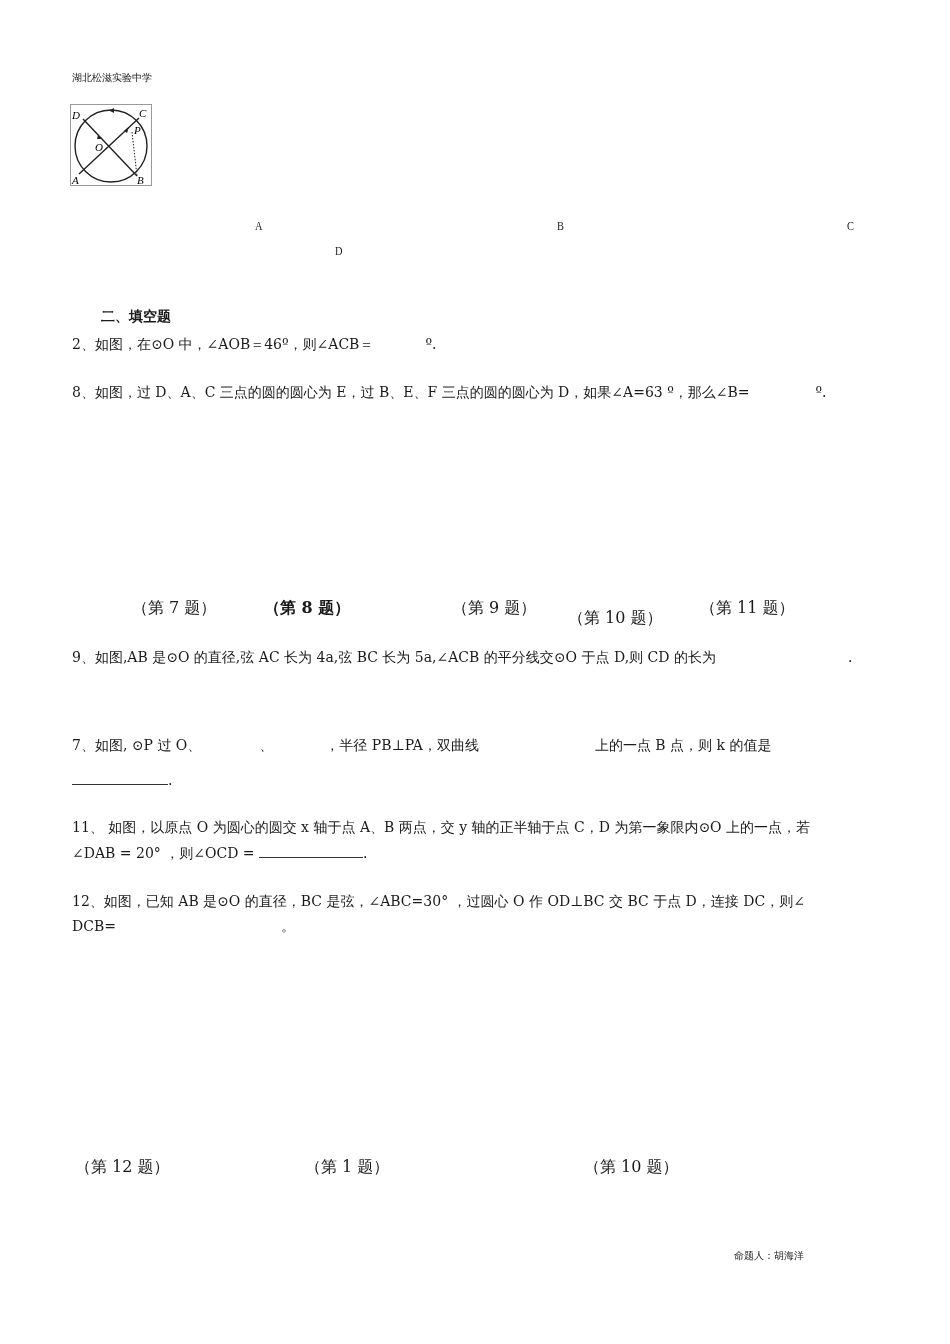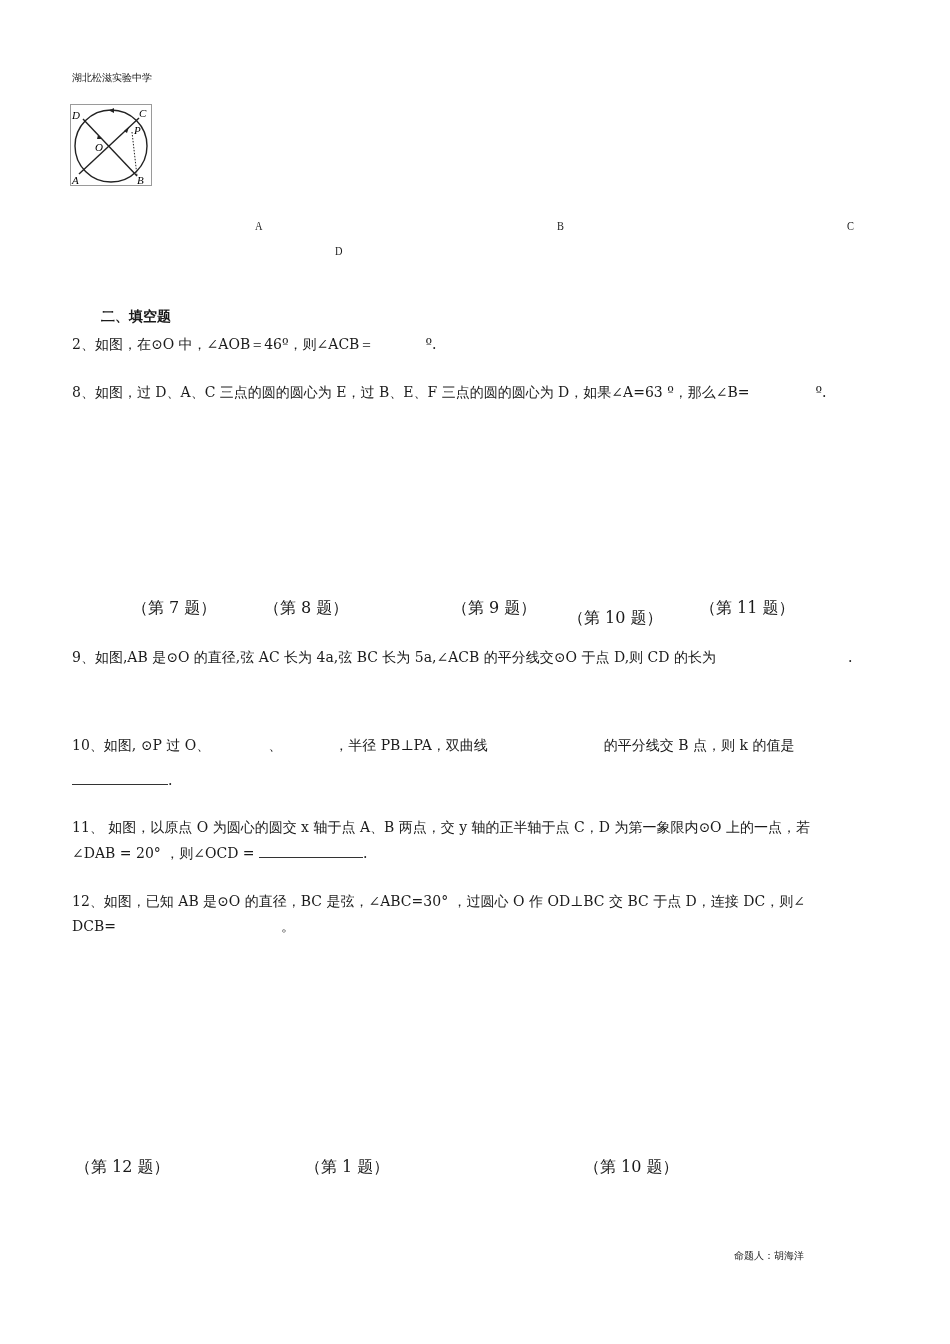--- a/index.html
+++ b/index.html
@@ -78,31 +78,31 @@
 
 <div class="abs serif t14" style="left:72px; top:336px;">
   <span>2、如图，在⊙O 中，∠AOB＝46º，则∠ACB＝</span><span style="display:inline-block;width:52px;"></span><span>º.</span>
 </div>
 
 <div class="abs serif t14" style="left:72px; top:384px;">
   <span>8、如图，过 D、A、C 三点的圆的圆心为 E，过 B、E、F 三点的圆的圆心为 D，如果∠A=63 º，那么∠B=</span><span style="display:inline-block;width:66px;"></span><span>º.</span>
 </div>
 
 <div class="abs serif t16" style="left:132px; top:598px;">（第 7 题）</div>
-<div class="abs serif t16" style="left:264px; top:598px;">（第 8 题）</div>
+<div class="abs serif t16" style="left:264px; top:598px;font-weight:bold;">（第 8 题）</div>
 <div class="abs serif t16" style="left:452px; top:598px;">（第 9 题）</div>
 <div class="abs serif t16" style="left:568px; top:598px;margin-top:10px;">（第 10 题）</div>
 <div class="abs serif t16" style="left:700px; top:598px;">（第 11 题）</div>
 
 <div class="abs serif t14" style="left:72px; top:649px;">
   <span>9、如图,AB 是⊙O 的直径,弦 AC 长为 4a,弦 BC 长为 5a,∠ACB 的平分线交⊙O 于点 D,则 CD 的长为</span><span style="display:inline-block;width:132px;"></span><span>.</span>
 </div>
 
 <div class="abs serif t14" style="left:72px; top:737px;">
-  <span>10、如图, ⊙P 过 O、</span><span style="display:inline-block;width:58px;"></span><span>、</span><span style="display:inline-block;width:52px;"></span><span>，半径 PB⊥PA，双曲线</span><span style="display:inline-block;width:116px;"></span><span>的平分线交 B 点，则 k 的值是</span>
+  <span>7、如图, ⊙P 过 O、</span><span style="display:inline-block;width:58px;"></span><span>、</span><span style="display:inline-block;width:52px;"></span><span>，半径 PB⊥PA，双曲线</span><span style="display:inline-block;width:116px;"></span><span>上的一点 B 点，则 k 的值是</span>
 </div>
 <div class="abs serif t14" style="left:72px; top:772px;">
   <span class="blank-line" style="width:96px;"></span><span>.</span>
 </div>
 
 <div class="abs serif t14" style="left:72px; top:819px;">11、    如图，以原点 O 为圆心的圆交 x 轴于点 A、B 两点，交 y 轴的正半轴于点 C，D 为第一象限内⊙O 上的一点，若</div>
 <div class="abs serif t14" style="left:72px; top:845px;">
   <span>∠DAB = 20° ，则∠OCD =</span>
   <span class="blank-line" style="width:104px;"></span><span>.</span>
 </div>

